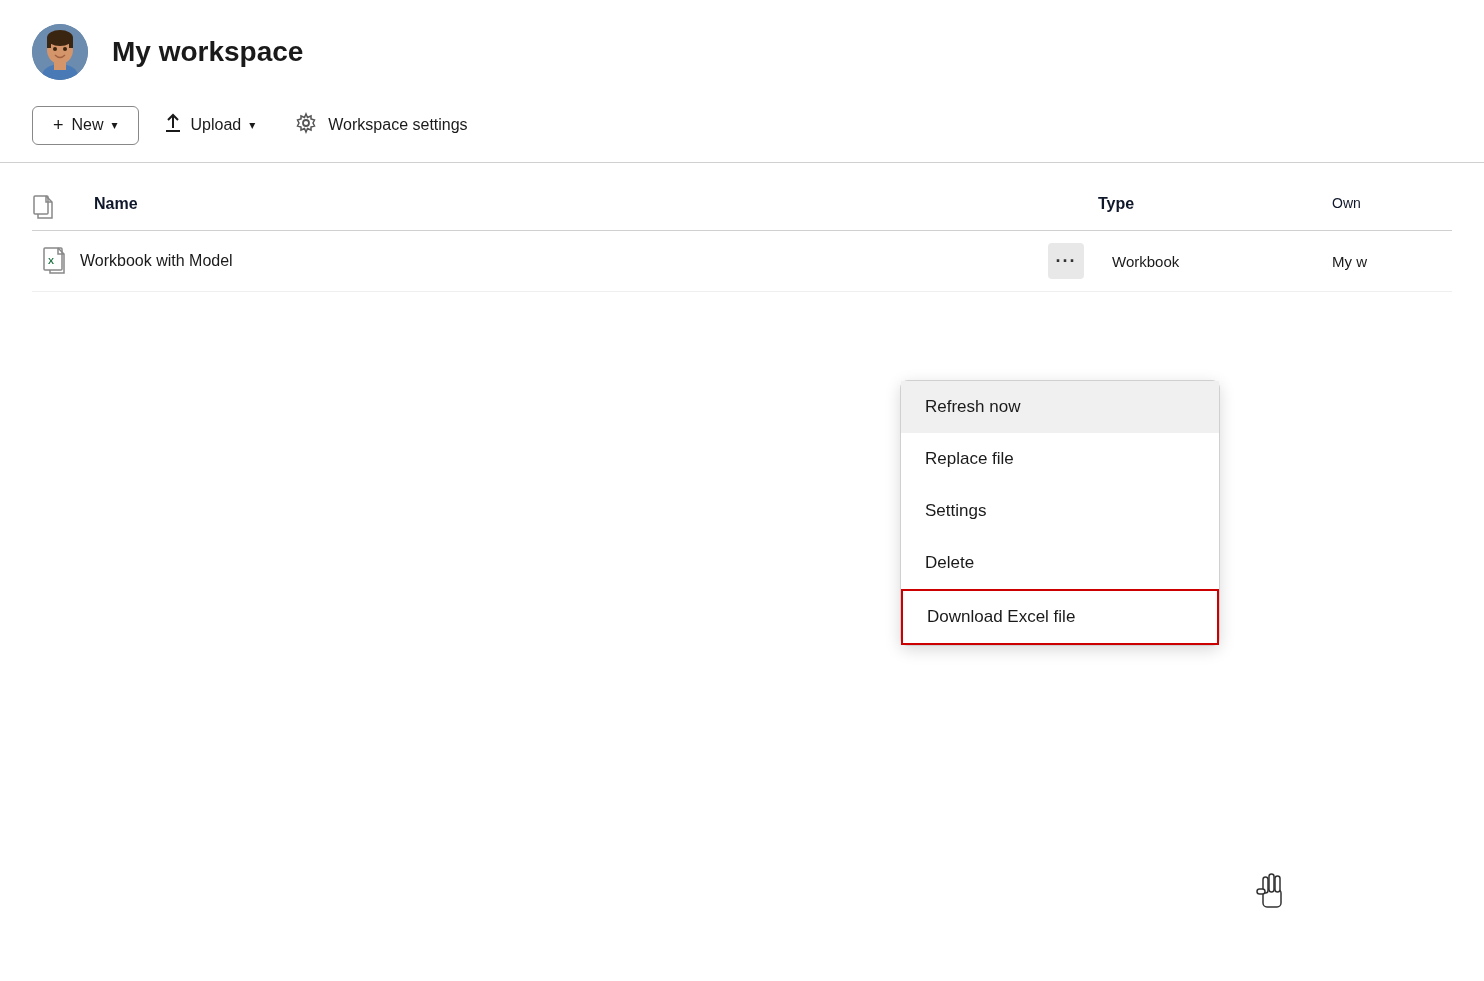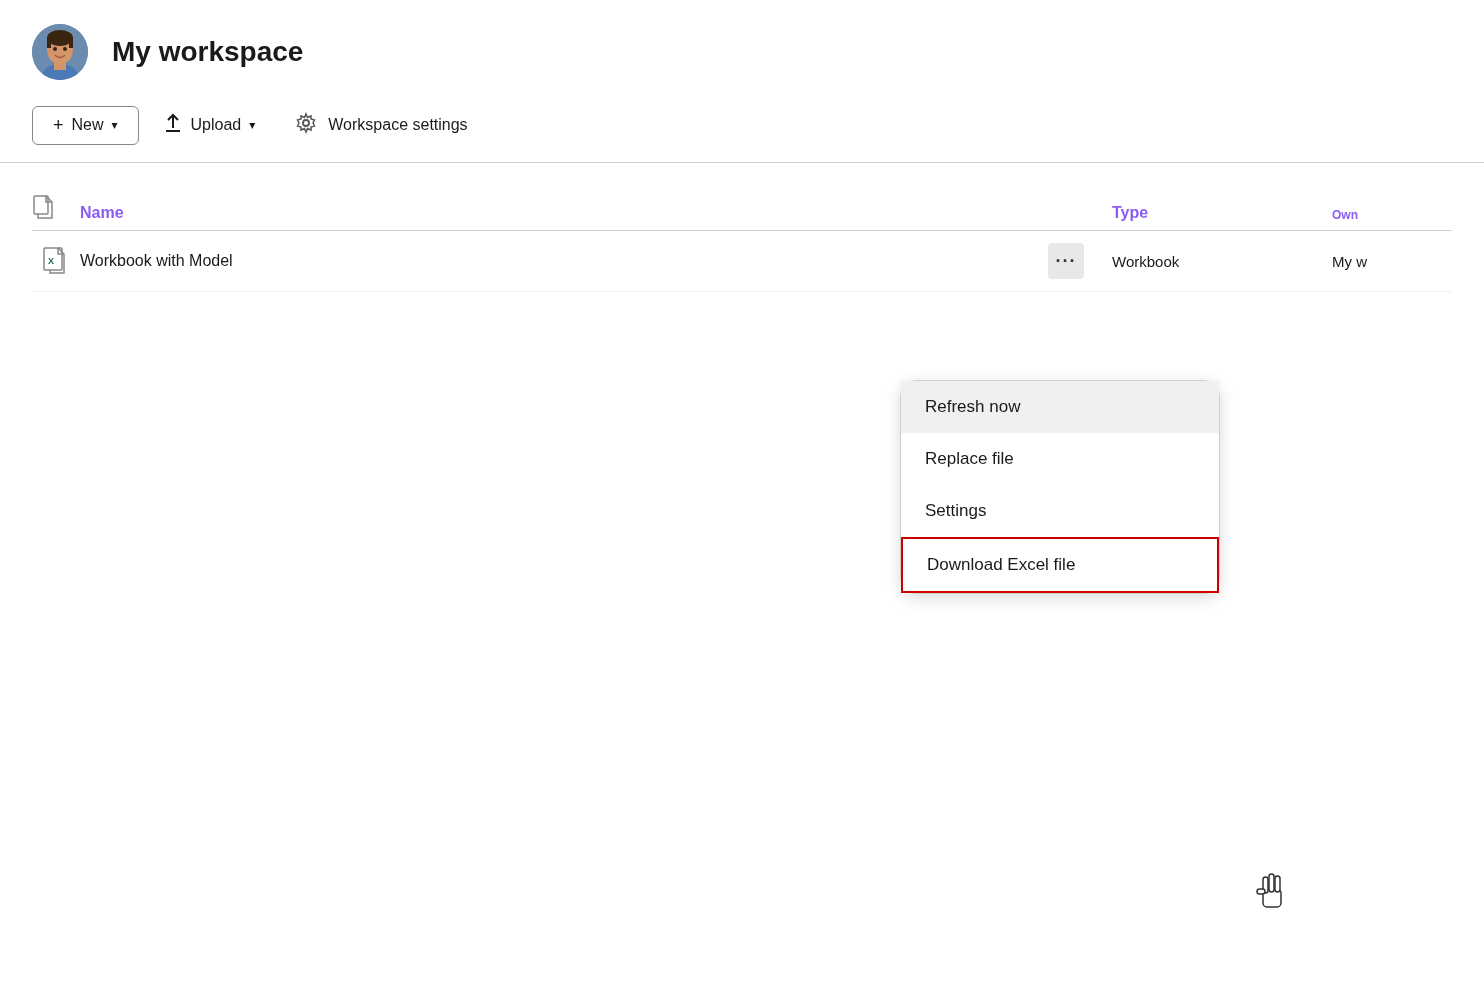--- a/index.html
+++ b/index.html
@@ -109,26 +109,27 @@
     }
 
     
     .table-area {
       padding: 24px 32px;
       width: 100%;
     }
 
     .table-header {
       display: flex;
-      align-items: flex-end;
+      align-items: flex-start;
       padding: 8px 0;
       border-bottom: 1px solid #d0d0d0;
-      color: #8b5cf6;
+      color: #0f172a;
       font-weight: 600;
       font-size: 15px;
+      gap: 14px;
     }
 
     .col-icon {
       width: 48px;
       flex-shrink: 0;
     }
 
     .col-name {
       flex: 1;
       font-weight: 700;
@@ -136,22 +137,22 @@
     }
 
     .col-type {
       width: 220px;
       font-weight: 700;
       font-size: 16px;
     }
 
     .col-owner {
       width: 120px;
-      font-weight: 700;
-      font-size: 12px;
+      font-weight: 400;
+      font-size: 14px;
     }
 
     .table-row {
       display: flex;
       align-items: center;
       padding: 12px 0;
       border-bottom: 1px solid #efefef;
       position: relative;
       background: #ffffff;
     }
@@ -207,21 +208,21 @@
     }
 
     
     .context-menu {
       position: absolute;
       top: 380px;
       left: 900px;
       width: 320px;
       background: #ffffff;
       border: 1px solid #d0d0d0;
-      border-radius: 16px;
+      border-radius: 8px;
       box-shadow: 0 4px 16px rgba(0,0,0,0.15);
       z-index: 1000;
     }
 
     .context-menu-item {
       padding: 16px 24px;
       font-size: 17px;
       color: #1a1a1a;
       cursor: pointer;
       display: block;
@@ -350,20 +351,21 @@
 
       <div class="row-type">Workbook</div>
       <div class="row-owner">My w</div>
     </div>
   </div>
 
   <div class="context-menu">
     <button class="context-menu-item">Refresh now</button>
     <button class="context-menu-item">Replace file</button>
     <button class="context-menu-item">Settings</button>
+    <button class="context-menu-item">Delete</button>
     <button class="context-menu-item highlighted">Download Excel file</button>
   </div>
 
   <div class="cursor">
     <svg width="32" height="44" viewBox="0 0 32 44" fill="none" xmlns="http://www.w3.org/2000/svg">
 
       <g>
 
         <rect x="8" y="20" width="18" height="18" rx="4" fill="white" stroke="#333" stroke-width="1.5"></rect>
 

